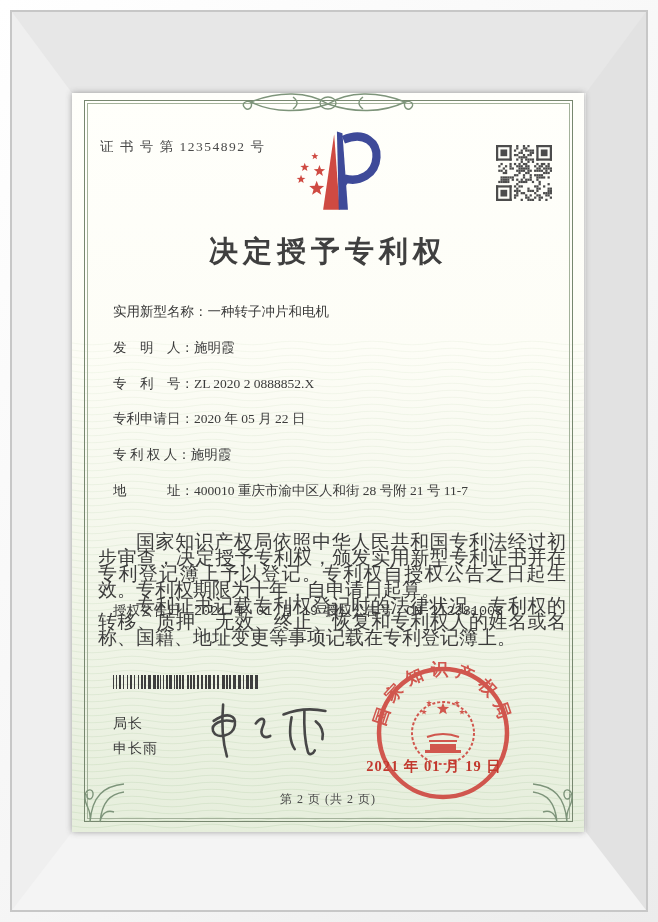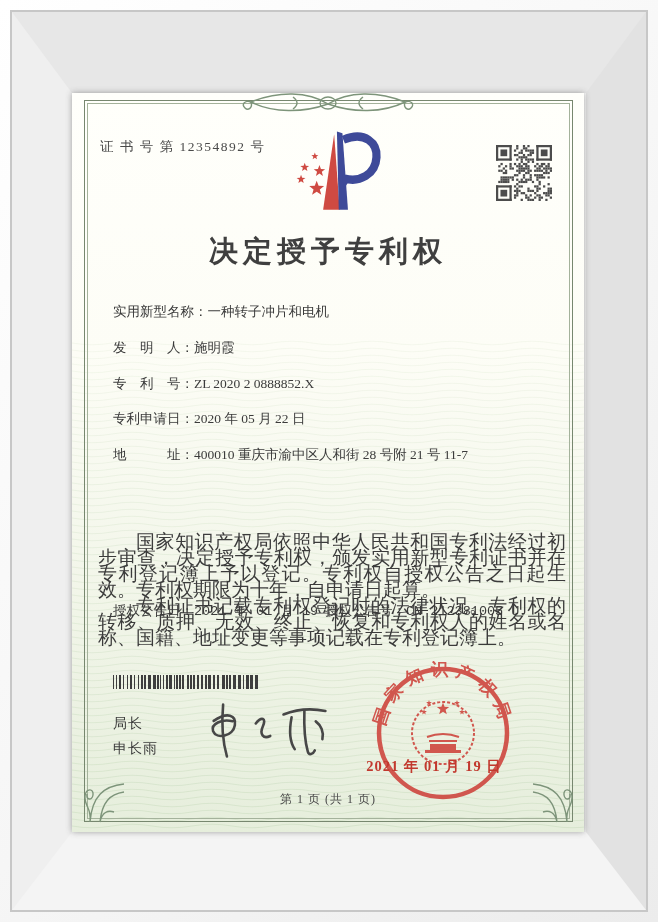--- a/index.html
+++ b/index.html
@@ -374,20 +374,21 @@
         <rect x="49.28" y="53.760000000000005" width="2.24" height="2.24" fill="#4c4c4c"></rect>
       </svg>
 
     <div class="title">决定授予专利权</div>
 
     <div class="fields">
       <div class="field-row"><span>实用新型名称：</span><span>一种转子冲片和电机</span></div>
       <div class="field-row"><span>发　明　人：</span><span>施明霞</span></div>
       <div class="field-row"><span>专　利　号：</span><span>ZL 2020 2 0888852.X</span></div>
       <div class="field-row"><span>专利申请日：</span><span>2020 年 05 月 22 日</span></div>
+      <div class="field-row"><span>专 利 权 人：</span><span>施明霞</span></div>
       <div class="field-row"><span>地　　　址：</span><span>400010 重庆市渝中区人和街 28 号附 21 号 11-7</span></div>
     </div>
 
     <div class="grant-row">
       <span>授权公告日：</span><span>2021 年 01 月 19 日</span>
       <span class="grant-col2"><span>授权公告号：</span><span>CN 212381005 U</span></span>
     </div>
 
     <div class="body-text">
       <p>国家知识产权局依照中华人民共和国专利法经过初步审查，决定授予专利权，颁发实用新型专利证书并在专利登记簿上予以登记。专利权自授权公告之日起生效。专利权期限为十年，自申请日起算。</p>
@@ -467,15 +468,15 @@
             <polygon points="91.0,48.0 91.7,50.0 93.9,50.1 92.2,51.4 92.8,53.4 91.0,52.3 89.2,53.4 89.8,51.4 88.1,50.1 90.3,50.0"></polygon>
           </g>
         <path d="M54,92 h36 v-3 h-5 v-6 h-26 v6 h-5 z" stroke="none"></path>
         <path d="M58,80 h28 M56,76 q16,-6 32,0" fill="none" stroke-width="2"></path>
         <rect x="63" y="84" width="3" height="5" stroke="none"></rect>
         <rect x="78" y="84" width="3" height="5" stroke="none"></rect>
       </g>
     </svg>
     <div class="seal-date">2021 年 01 月 19 日</div>
 
-    <div class="footer">第 1 页 (共 1 页)</div>
+    <div class="footer">第 2 页 (共 2 页)</div>
   </div>
 </div>
 
 </body></html>

